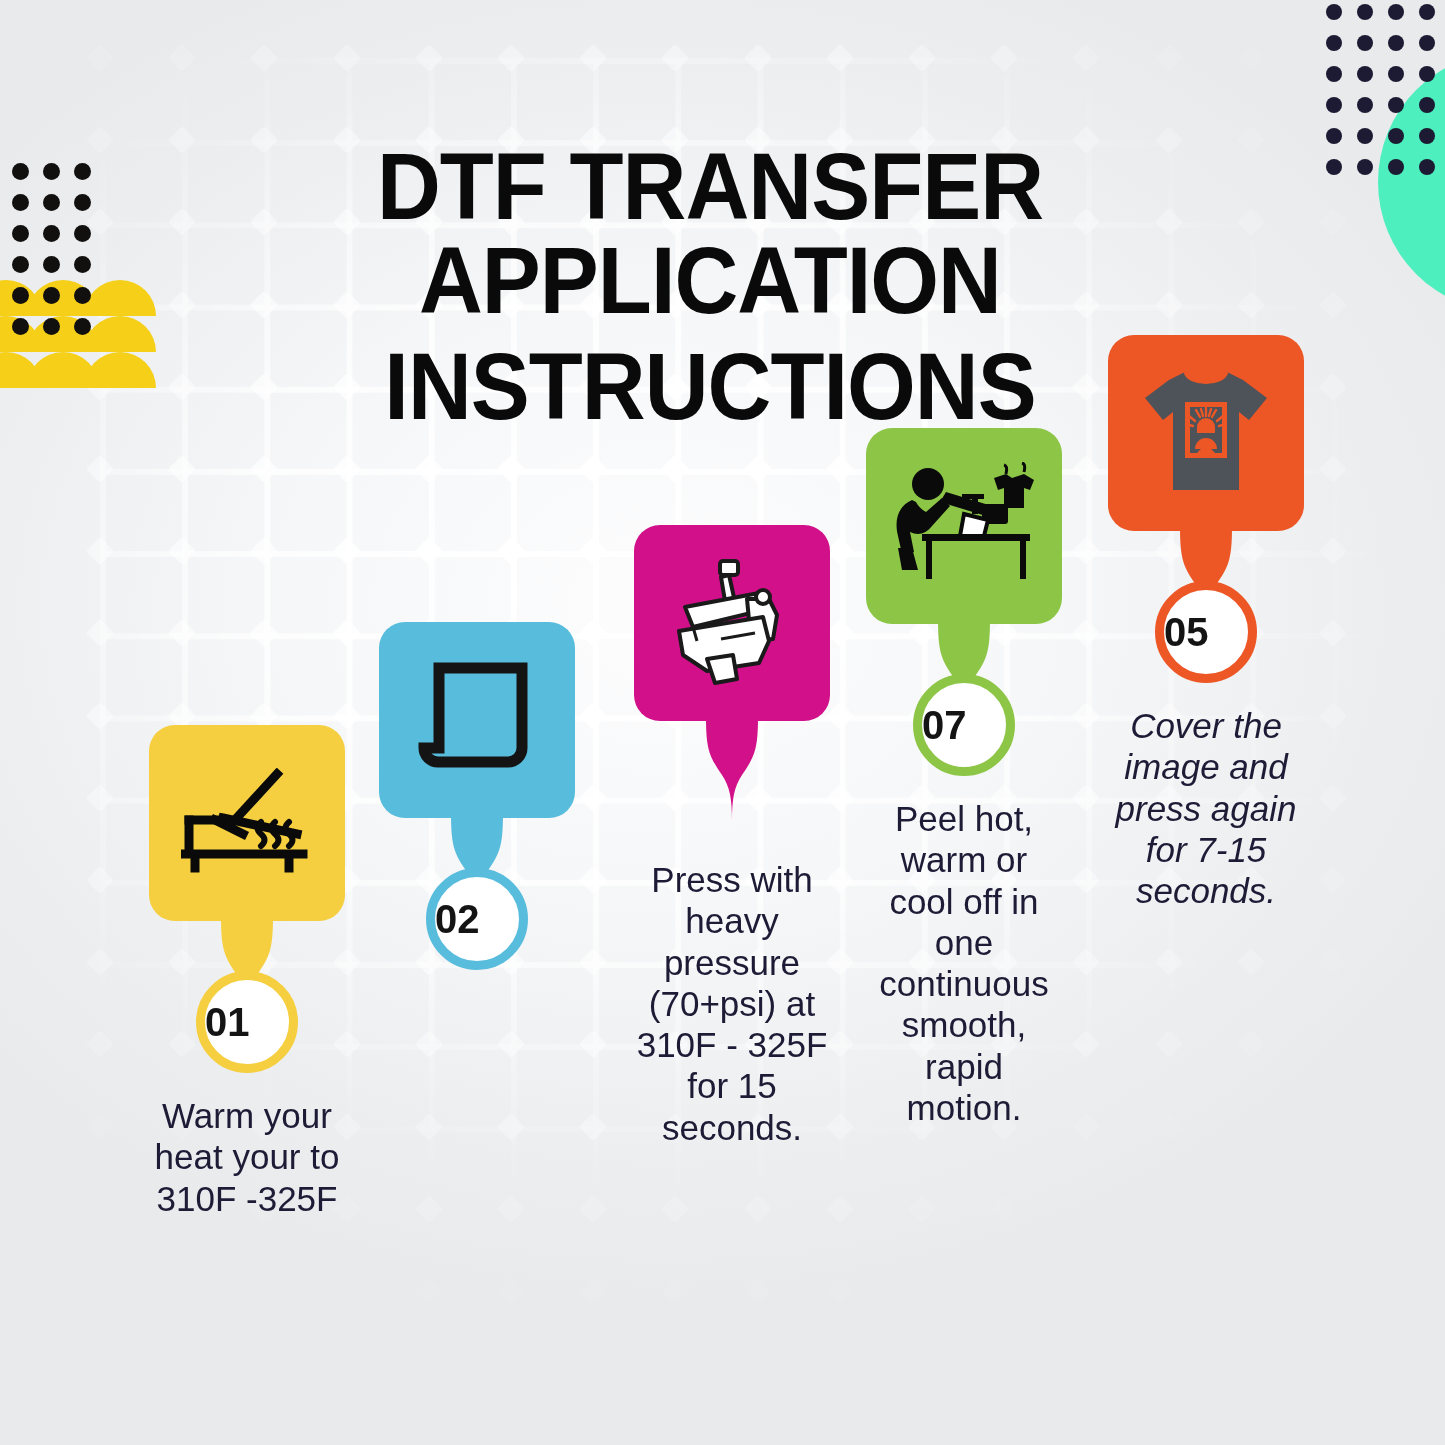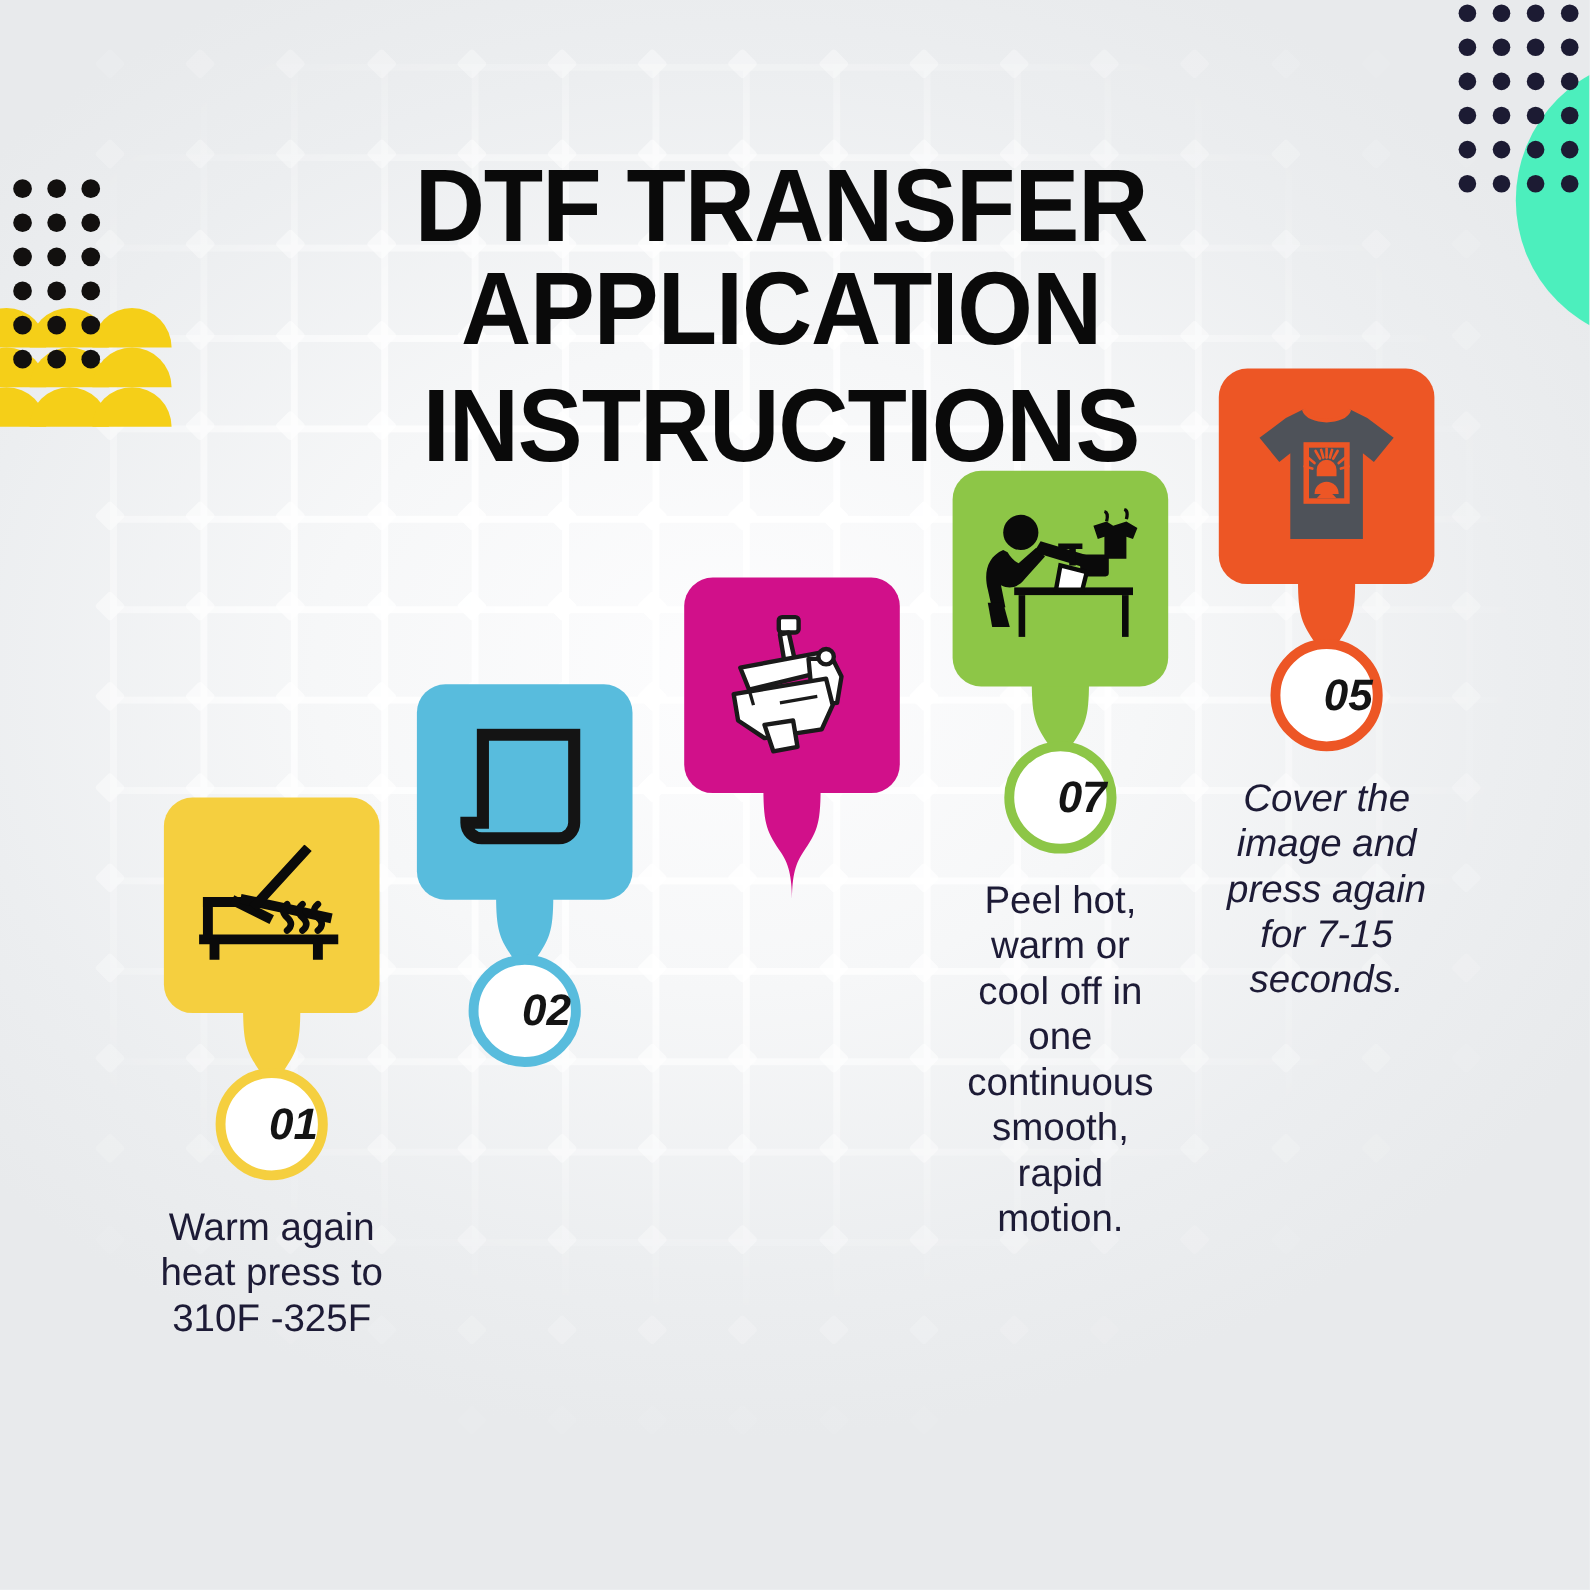--- a/index.html
+++ b/index.html
@@ -118,25 +118,24 @@
   }
   .connector svg { display:block; }
 
   .badge {
     position:relative;
     width:102px; height:102px;
     border-radius:50%;
     background:#ffffff;
     display:flex;
     align-items:center;
-    justify-content:flex-end;
+    justify-content:flex-start;
     margin-top:-66px;
     z-index:3;
     box-sizing:border-box;
-    font-style:italic;
   }
   .badge-num {
     font-family:"Liberation Sans Narrow","Liberation Sans", sans-serif;
     font-weight:bold;
     font-size:40px;
     letter-spacing:0px;
     color:#141414;
   }
 
   .caption {
@@ -515,21 +514,21 @@
       </span>
     </div>
     <div class="connector">
       <svg width="140" height="120" viewBox="0 0 140 120">
         <path d="M44 0 H96 C96 34 92 40 80 58 C72 70 70 82 70 104 C70 82 68 70 60 58 C48 40 44 34 44 0 Z" fill="#f5cf3f"></path>
       </svg>
     </div>
     <div class="badge" style="border: 9px solid rgb(245, 207, 63);">
       <span class="badge-num">01</span>
     </div>
-    <p class="caption">Warm again heat press to 310F -325F</p>
+    <p class="caption">Warm your heat your to 310F -325F</p>
   </div>
 
   <div class="step" id="step-2">
     <div class="tile" style="background: rgb(88, 188, 221);">
       <span>
         <svg width="118" height="116" viewBox="0 0 118 116">
           <g fill="none" stroke="#141414" stroke-width="11" stroke-linejoin="miter">
             <path d="M21 6 H104 V86 a14 14 0 0 1 -14 14 H20 a14 14 0 0 1 -14 -14 h15 Z"></path>
           </g>
         </svg>
@@ -563,20 +562,21 @@
             <path d="M58 84 L92 78"></path>
           </g>
         </svg>
       </span>
     </div>
     <div class="connector">
       <svg width="140" height="120" viewBox="0 0 140 120">
         <path d="M44 0 H96 C96 34 92 40 80 58 C72 70 70 82 70 104 C70 82 68 70 60 58 C48 40 44 34 44 0 Z" fill="#d1108a"></path>
       </svg>
     </div>
+    <p class="caption">Press with heavy pressure (70+psi) at 310F - 325F for 15 seconds.</p>
   </div>
 
   <div class="step" id="step-4">
     <div class="tile" style="background: rgb(141, 198, 71);">
       <span>
         <svg width="152" height="128" viewBox="0 0 152 128">
           <g fill="#0a0a0a">
             <circle cx="40" cy="22" r="16"></circle>
             <path d="M24 38 C10 44 6 58 10 74 L14 92 L26 90 L22 70 C30 74 38 72 44 64 L62 44 L54 36 L38 50 C34 48 30 44 28 40 Z"></path>
             <path d="M10 86 L14 108 L30 108 L24 86 Z"></path>

